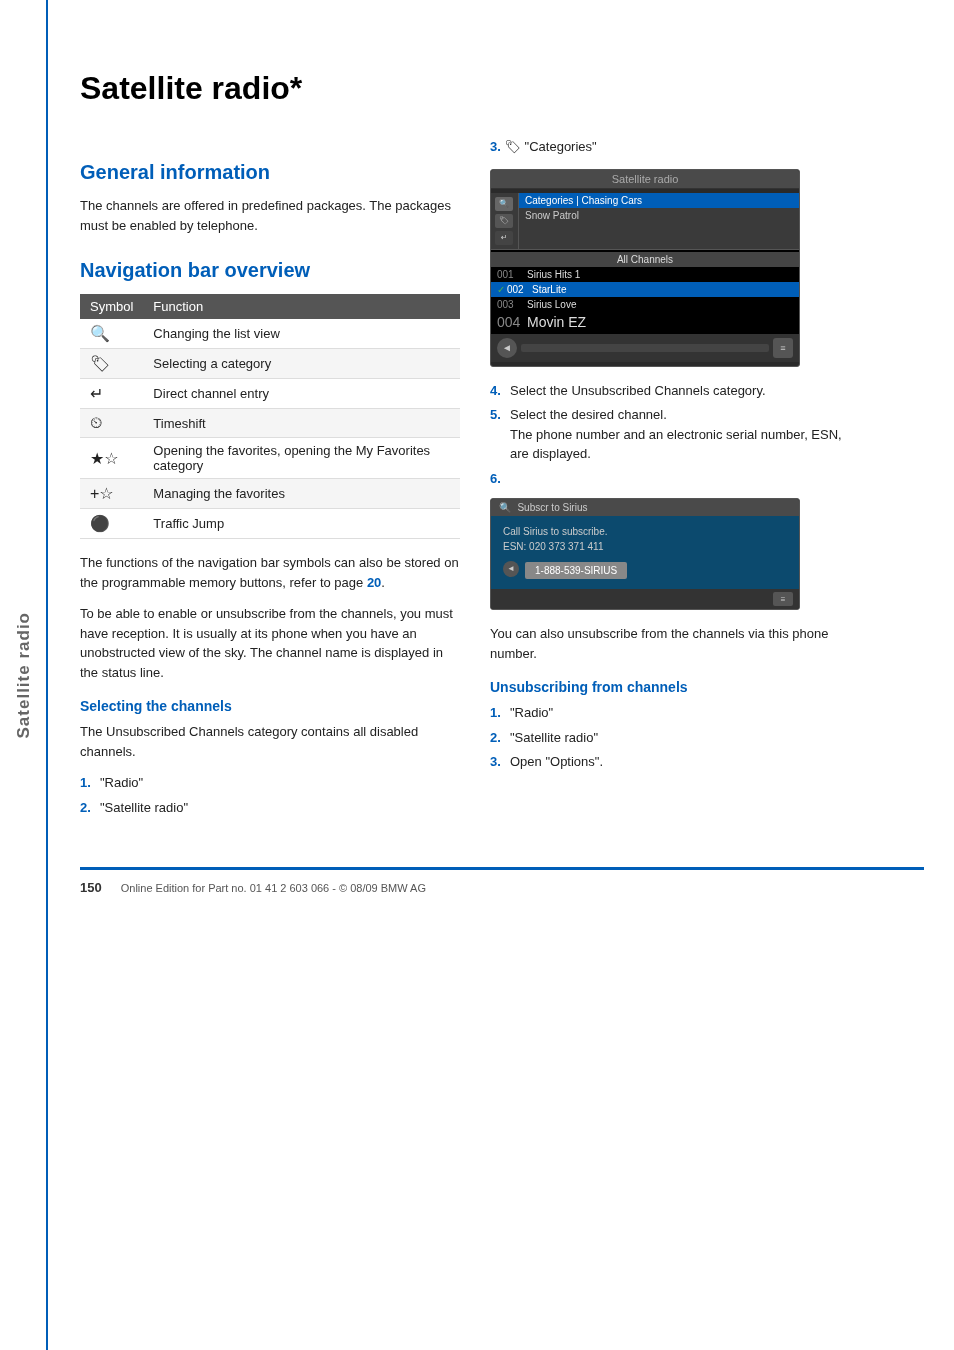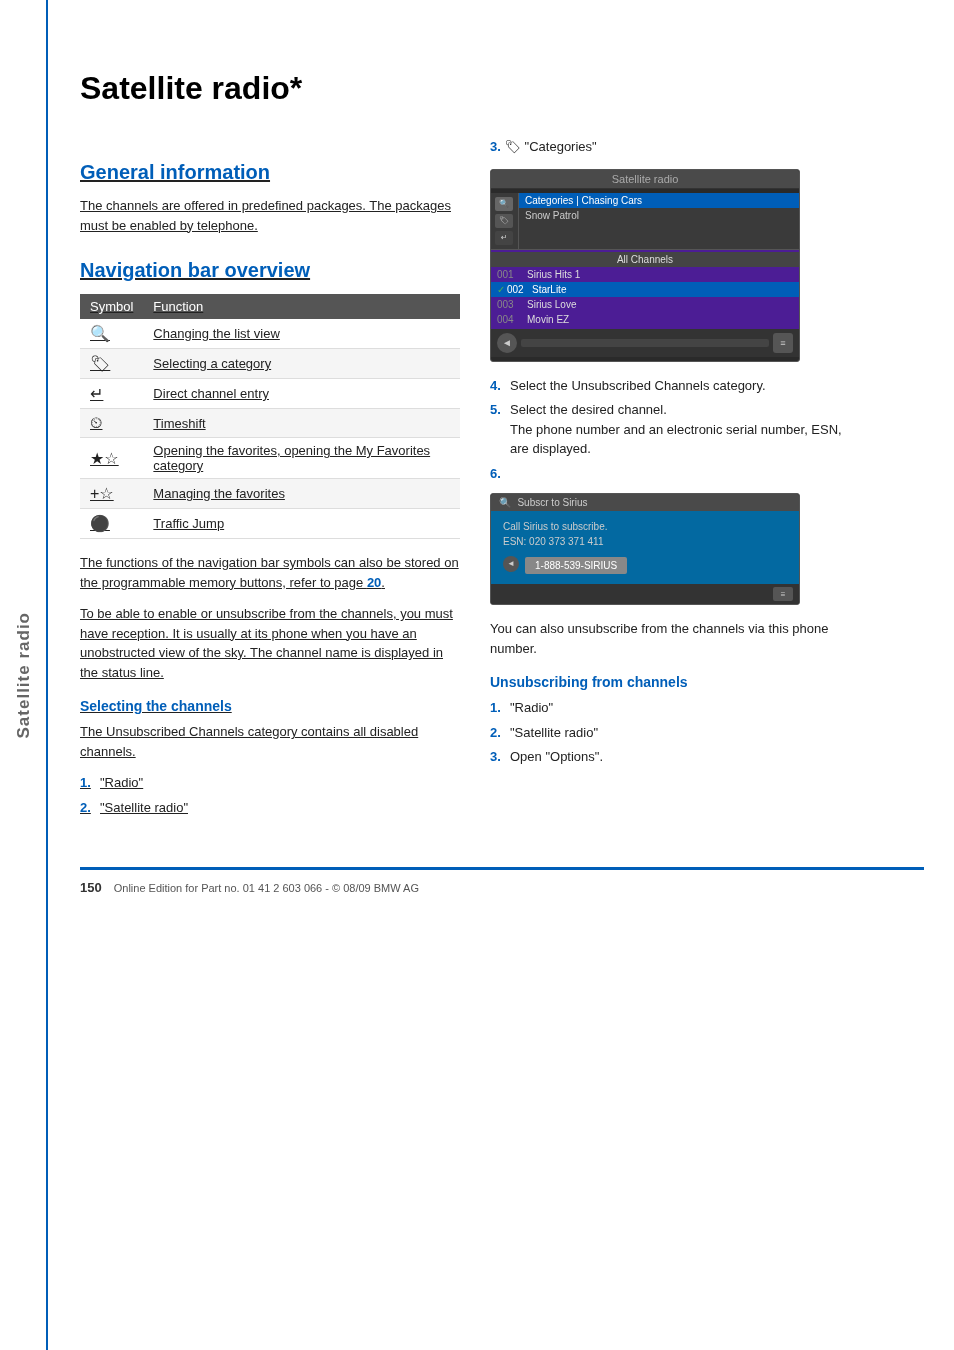--- a/index.html
+++ b/index.html
@@ -83,21 +83,20 @@
     }
 
     .two-column {
       display: flex;
       gap: 30px;
     }
 
     .left-col {
       flex: 1;
       max-width: 380px;
-      text-decoration: underline;
     }
 
     .right-col {
       flex: 1;
       max-width: 360px;
     }
 
     
     .nav-table {
       width: 100%;
@@ -191,21 +190,21 @@
       color: #ccc;
       font-size: 10px;
       padding: 3px 8px;
       display: flex;
       align-items: center;
       gap: 6px;
     }
 
     .subscribe-body {
       padding: 10px 12px;
-      background: #0369a1;
+      background: #0c4a6e;
     }
 
     .subscribe-text {
       color: #ccc;
       font-size: 10px;
       margin-bottom: 4px;
     }
 
     .subscribe-button {
       background: #888;
@@ -217,21 +216,21 @@
       margin-top: 4px;
     }
 
     
     .footer {
       margin-top: 40px;
       padding-top: 10px;
       border-top: 3px solid #005EB8;
       display: flex;
       align-items: center;
-      gap: 12px;
+      gap: 19px;
       font-size: 11px;
       color: #555;
     }
 
     .page-number {
       font-size: 13px;
       color: #333;
       font-weight: bold;
     }
 
@@ -338,36 +337,36 @@
               <div style="width:18px;height:14px;background:#666;border-radius:2px;font-size:8px;color:#ccc;display:flex;align-items:center;justify-content:center;">🔍</div>
               <div style="width:18px;height:14px;background:#555;border-radius:2px;font-size:8px;color:#ccc;display:flex;align-items:center;justify-content:center;">🏷</div>
               <div style="width:18px;height:14px;background:#444;border-radius:2px;font-size:8px;color:#ccc;display:flex;align-items:center;justify-content:center;">↵</div>
             </div>
             <div style="flex:1;">
               <div style="background:#005EB8;color:#fff;font-size:10px;padding:2px 6px;">Categories | Chasing Cars</div>
               <div style="color:#ccc;font-size:10px;padding:2px 6px;">Snow Patrol</div>
             </div>
           </div>
 
-          <div style="background:#4c1d95;padding:2px 0;">
+          <div style="background:#000000;padding:2px 0;">
             <div style="color:#ddd;font-size:10px;padding:2px 8px;background:#444;text-align:center;">All Channels</div>
             <div style="display:flex;align-items:flex-end;padding:2px 6px;font-size:10px;color:#ddd;">
               <span style="color:#888;min-width:30px;">001</span>
               <span>Sirius Hits 1</span>
             </div>
             <div style="display:flex;align-items:center;padding:2px 6px;font-size:10px;color:#fff;background:#005EB8;">
               <span style="color:#4CAF50;min-width:10px;">✓</span>
               <span style="min-width:25px;">002</span>
               <span>StarLite</span>
             </div>
             <div style="display:flex;align-items:center;padding:2px 6px;font-size:10px;color:#ddd;">
               <span style="color:#888;min-width:30px;">003</span>
               <span>Sirius Love</span>
             </div>
-            <div style="display:flex;align-items:flex-start;padding:2px 6px;font-size:10px;color:#ddd;">
+            <div style="display:flex;align-items:flex-start;padding:2px 6px;font-size:14px;color:#ddd;">
               <span style="color:#888;min-width:30px;">004</span>
               <span>Movin EZ</span>
             </div>
           </div>
 
           <div style="display:flex;align-items:center;padding:4px 6px;gap:4px;background:#333;justify-content:space-between;">
             <div style="width:20px;height:20px;background:#555;border-radius:50%;display:flex;align-items:center;justify-content:center;font-size:10px;color:#ccc;">◄</div>
             <div style="flex:1;height:8px;background:#444;border-radius:2px;"></div>
             <div style="width:20px;height:20px;background:#555;border-radius:3px;display:flex;align-items:center;justify-content:center;font-size:9px;color:#ccc;">≡</div>
           </div>

